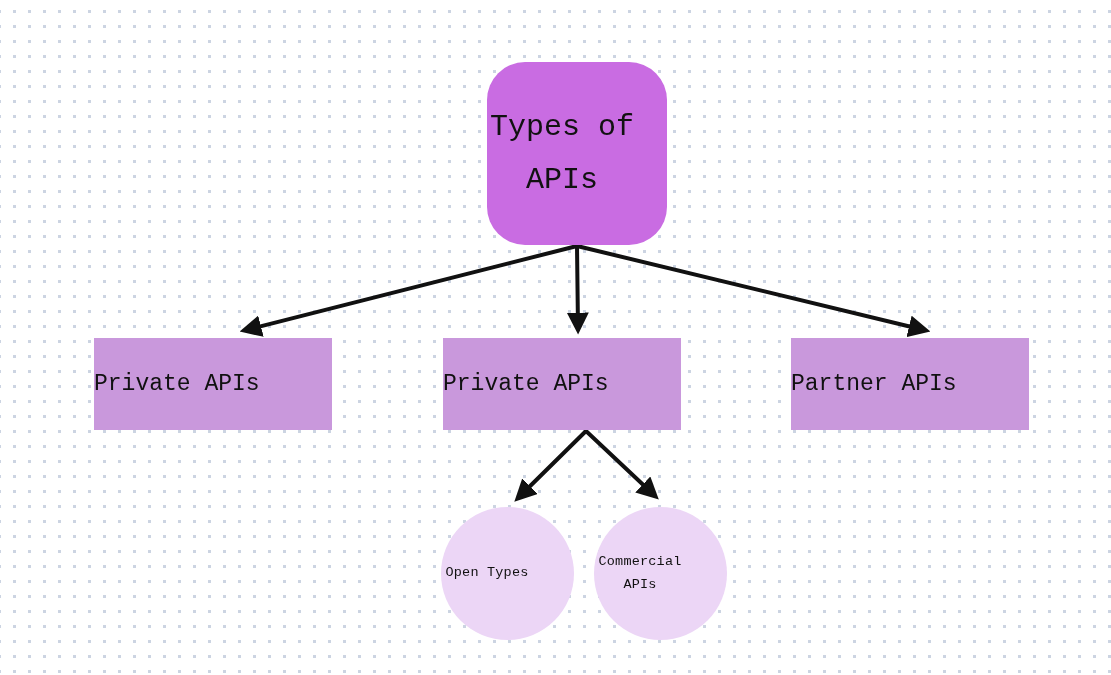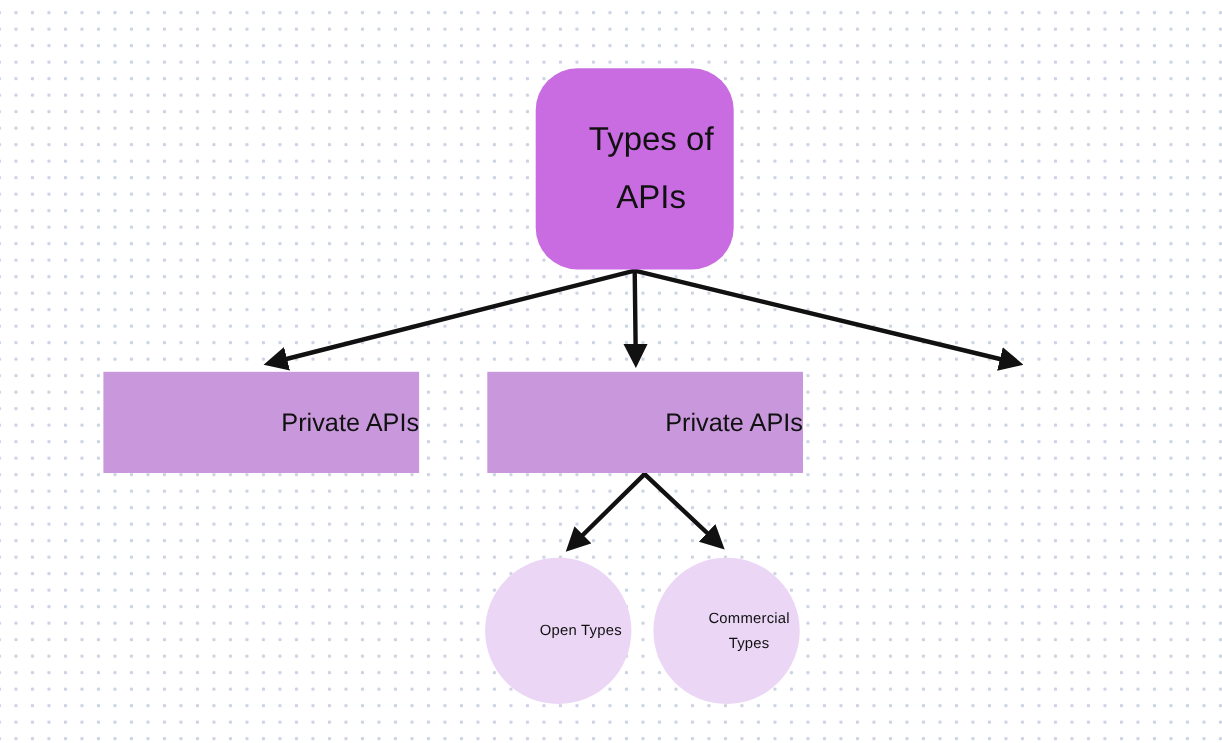--- a/index.html
+++ b/index.html
@@ -33,38 +33,39 @@
     height: 675px;
     pointer-events: none;
   }
   .arrows line { stroke: var(--arrow); stroke-width: 4; stroke-linecap: round; }
   .arrows marker path { fill: var(--arrow); }
 
   .node {
     position: absolute;
     display: flex;
     align-items: center;
-    justify-content: flex-end;
+    justify-content: flex-start;
     text-align: center;
     color: var(--text);
+    font-family: Liberation Mono, monospace;
   }
 
   .node.root {
     left: 487px; top: 62px;
     width: 180px; height: 183px;
     background: var(--root-fill);
     border-radius: 38px;
     font-size: 30px;
     line-height: 1.75;
   }
   .node.root .label { width: 150px; }
 
   .node.branch {
     top: 338px;
-    width: 287px; height: 92px;
+    width: 238px; height: 92px;
     background: var(--branch-fill);
     font-size: 23px;
   }
   .node.branch.b0 { left: 94px; }
   .node.branch.b1 { left: 443px; }
   .node.branch.b2 { left: 791px; }
 
   .node.leaf {
     top: 507px;
     width: 133px; height: 133px;
@@ -101,22 +102,25 @@
   </div>
 
   <div class="node branch b0">
     <span class="label">Private APIs</span>
   </div>
 
   <div class="node branch b1">
     <span class="label">Private APIs</span>
   </div>
 
+  <div class="node branch b2">
+    <span class="label">Partner APIs</span>
+  </div>
 
   <div class="node leaf l0">
     <span class="label">Open Types</span>
   </div>
 
   <div class="node leaf l1">
-    <span class="label">Commercial Types</span>
+    <span class="label">Commercial APIs</span>
   </div>
 
 </div>
 
 </body></html>

